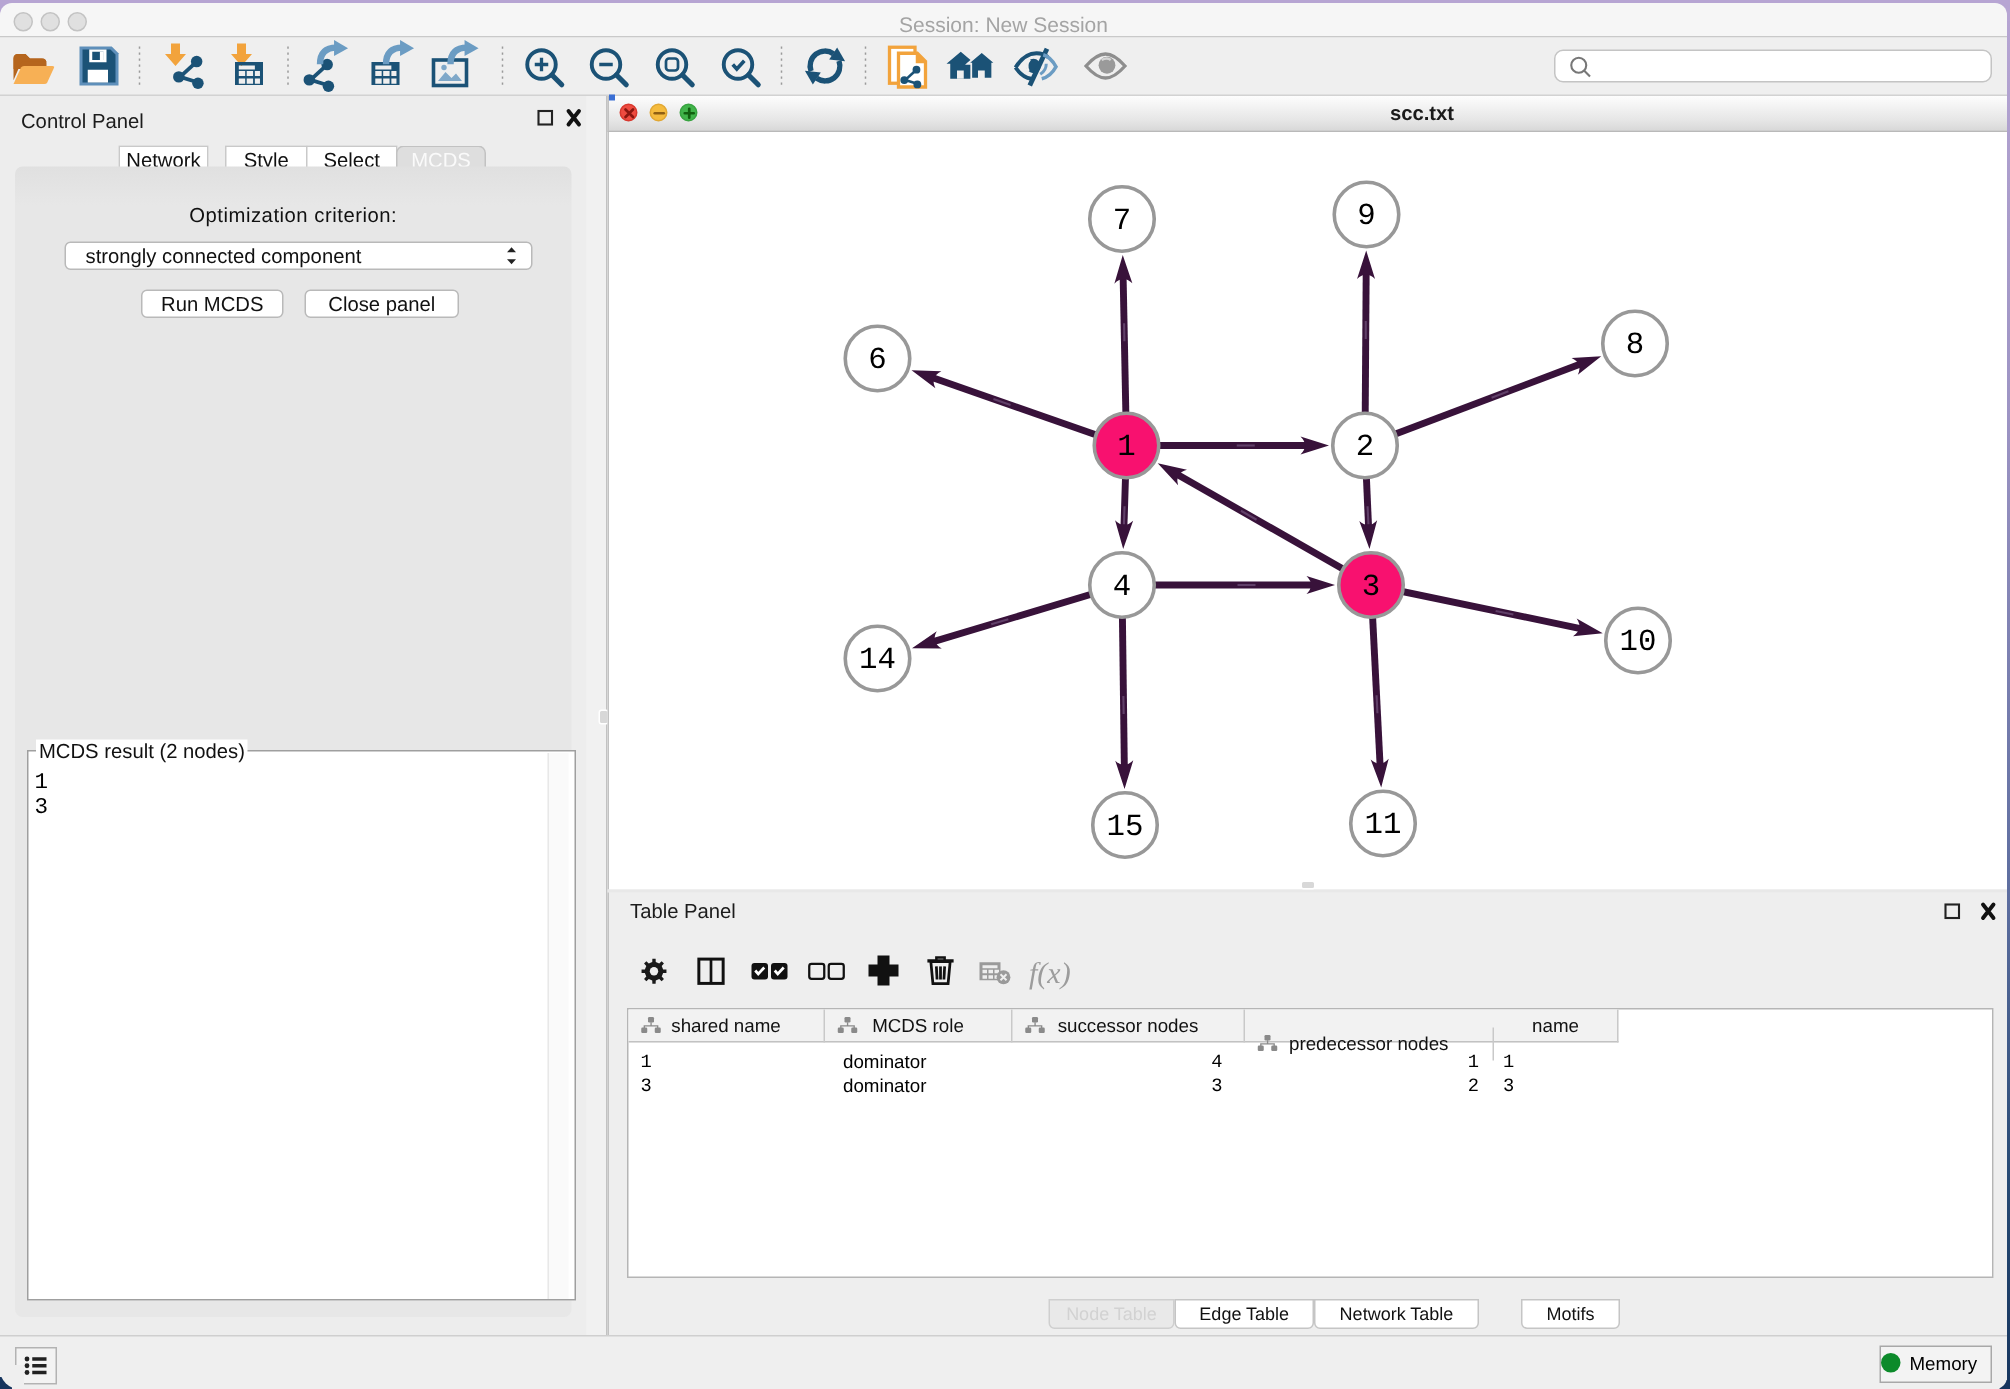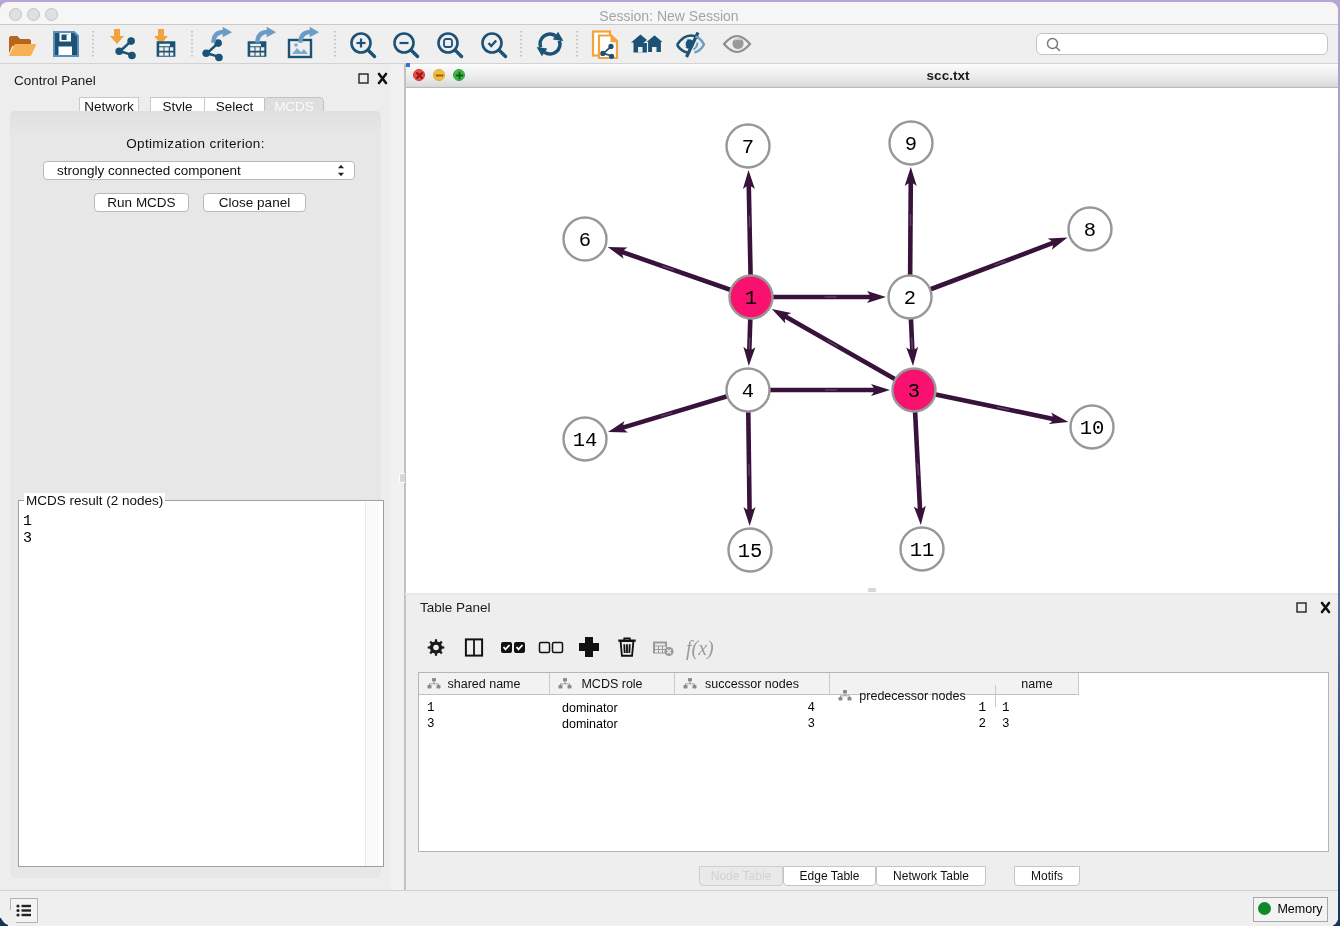--- a/index.html
+++ b/index.html
@@ -54,21 +54,21 @@
 #tbl-header { left:0; top:0; width:660px; height:22px; background:#f2f2f2; border-bottom:1px solid #c2c2c2; }
 .th { position:absolute; top:0; height:22px; border-right:1px solid #c9c9c9; font-size:12.5px; color:#111;
   text-align:center; line-height:22px; }
 .td { position:absolute; font-size:12.5px; color:#000; height:16px; line-height:16px; }
 .btab { position:absolute; top:271px; height:20px; background:#fff; border:1px solid #c5c5c5;
   border-radius:0 0 4px 4px; font-size:12px; color:#111; text-align:center; line-height:19px; }
 
 #statusbar { left:0; top:890px; width:1338px; height:36px; background:#efefef; border-top:1px solid #cfcfcf; }
 #listbtn { left:10px; top:7px; width:28px; height:25px; background:#f3f3f3; border:1px solid #b3b3b3; }
 #membtn { left:1253px; top:6px; width:75px; height:25px; background:#f3f3f3; border:1px solid #a8a8a8;
-  font-size:12.5px; color:#000; text-align:center; line-height:23px; }
+  font-size:12.5px; color:#000; text-align:left; line-height:23px; }
 </style>
 </head>
 <body>
 <div class="abs" id="wp-top"></div>
 
 <div class="abs" id="titlebar">
   <div class="mac-circle" style="left:9px;"></div>
   <div class="mac-circle" style="left:27px;"></div>
   <div class="mac-circle" style="left:45px;"></div>
   <div class="abs" id="title-text">Session: New Session</div>

